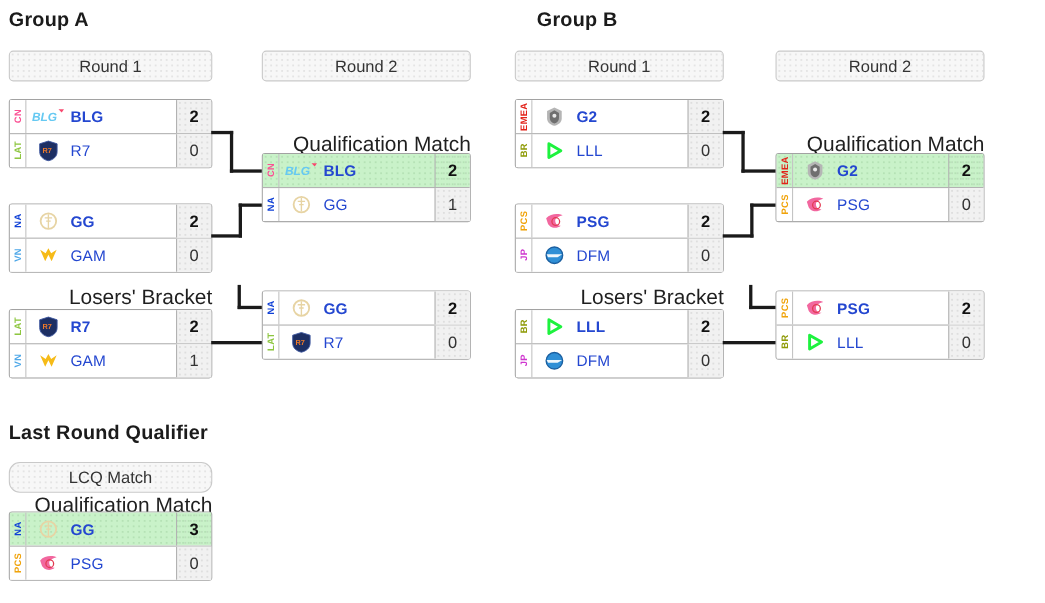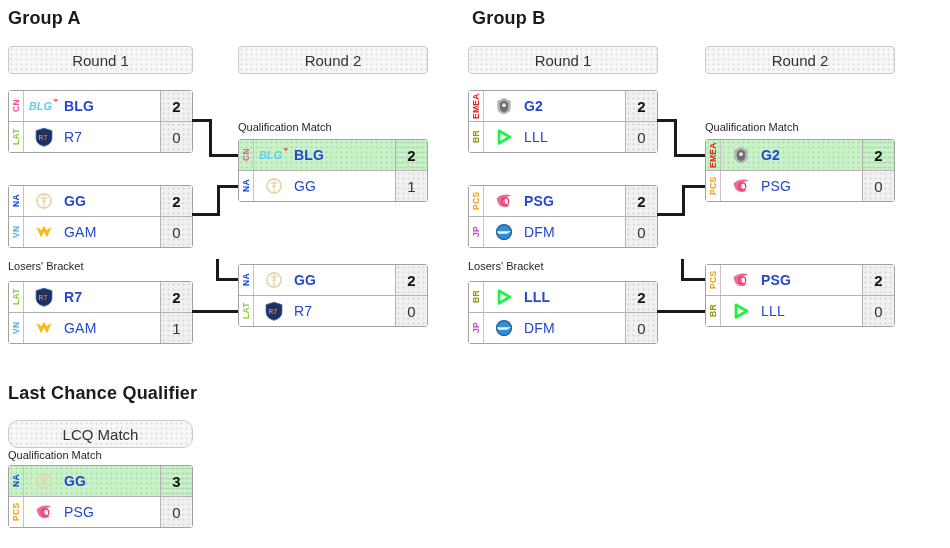--- a/index.html
+++ b/index.html
@@ -11,21 +11,21 @@
   .dotted {
     background-image: radial-gradient(circle, rgba(60,60,60,.10) 1px, transparent 1.2px);
     background-size: 5px 5px;
   }
   .rbtn {
     position:absolute; height:28px; box-sizing:border-box;
     border:1px solid #c9c9c9; border-radius:4px; background-color:#f7f7f7;
     display:flex; align-items:center; justify-content:center;
     font-size:15px; color:#333; cursor:pointer;
   }
-  .mlabel { position:absolute; text-align:left; font-size:11px; color:#1f1f1f; }
+  .mlabel { position:absolute; text-align:right; font-size:19px; color:#1f1f1f; }
   .match {
     position:absolute; box-sizing:border-box; border:1px solid #a2a2a2;
     border-radius:3px; background:#ffffff;
   }
   .row { display:flex; align-items:stretch; height:30px; background:#ffffff; }
   .row + .row { border-top:1px solid #b2b2b2; }
   .row.hl { background-color:#c9f2c9;
     background-image: radial-gradient(circle, rgba(40,110,40,.12) 1px, transparent 1.2px);
     background-size:5px 5px; }
   .reg {
@@ -222,21 +222,21 @@
   <div class="conn" style="left:192px; top:119px; width:20px; height:3px;"></div>
   <div class="conn" style="left:209px; top:119px; width:3px; height:38px;"></div>
   <div class="conn" style="left:209px; top:154px; width:29px; height:3px;"></div>
   <div class="conn" style="left:192px; top:213px; width:28px; height:3px;"></div>
   <div class="conn" style="left:217px; top:185px; width:3px; height:31px;"></div>
   <div class="conn" style="left:217px; top:185px; width:21px; height:3px;"></div>
   <div class="conn" style="left:216px; top:259px; width:3px; height:22px;"></div>
   <div class="conn" style="left:216px; top:278px; width:22px; height:3px;"></div>
   <div class="conn" style="left:192px; top:310px; width:46px; height:3px;"></div>
 
-  <div class="gtitle" style="left:472px; top:8px;">Group B</div>
+  <div class="gtitle" style="left:488px; top:8px;">Group B</div>
   <div class="rbtn dotted" style="left:468px; top:46px; width:190px;">Round 1</div>
   <div class="rbtn dotted" style="left:705px; top:46px; width:190px;">Round 2</div>
 
   <div class="match" style="left:468px; top:90px; width:190px;">
     <div class="row winner">
       <span class="reg" style="color: rgb(226, 35, 26);">EMEA</span>
       <span class="logo">
           <svg style="width:20px">
             <use href="#logo-g2"></use>
           </svg>
@@ -353,21 +353,21 @@
   <div class="conn" style="left:657px; top:119px; width:20px; height:3px;"></div>
   <div class="conn" style="left:674px; top:119px; width:3px; height:38px;"></div>
   <div class="conn" style="left:674px; top:154px; width:31px; height:3px;"></div>
   <div class="conn" style="left:657px; top:213px; width:28px; height:3px;"></div>
   <div class="conn" style="left:682px; top:185px; width:3px; height:31px;"></div>
   <div class="conn" style="left:682px; top:185px; width:23px; height:3px;"></div>
   <div class="conn" style="left:681px; top:259px; width:3px; height:22px;"></div>
   <div class="conn" style="left:681px; top:278px; width:24px; height:3px;"></div>
   <div class="conn" style="left:657px; top:310px; width:48px; height:3px;"></div>
 
-  <div class="gtitle" style="left:8px; top:383px;">Last Chance Qualifier</div>
+  <div class="gtitle" style="left:8px; top:383px;">Last Round Qualifier</div>
   <div class="rbtn dotted" style="left:8px; top:420px; width:185px;border-radius:10px;">LCQ Match</div>
   <div class="mlabel" style="left:8px; top:449px; width:185px;">Qualification Match</div>
   <div class="match" style="left:8px; top:465px; width:185px;">
     <div class="row winner hl">
       <span class="reg" style="color: rgb(16, 65, 214);">NA</span>
       <span class="logo">
           <svg style="width:20px">
             <use href="#logo-gg"></use>
           </svg>
         </span>

